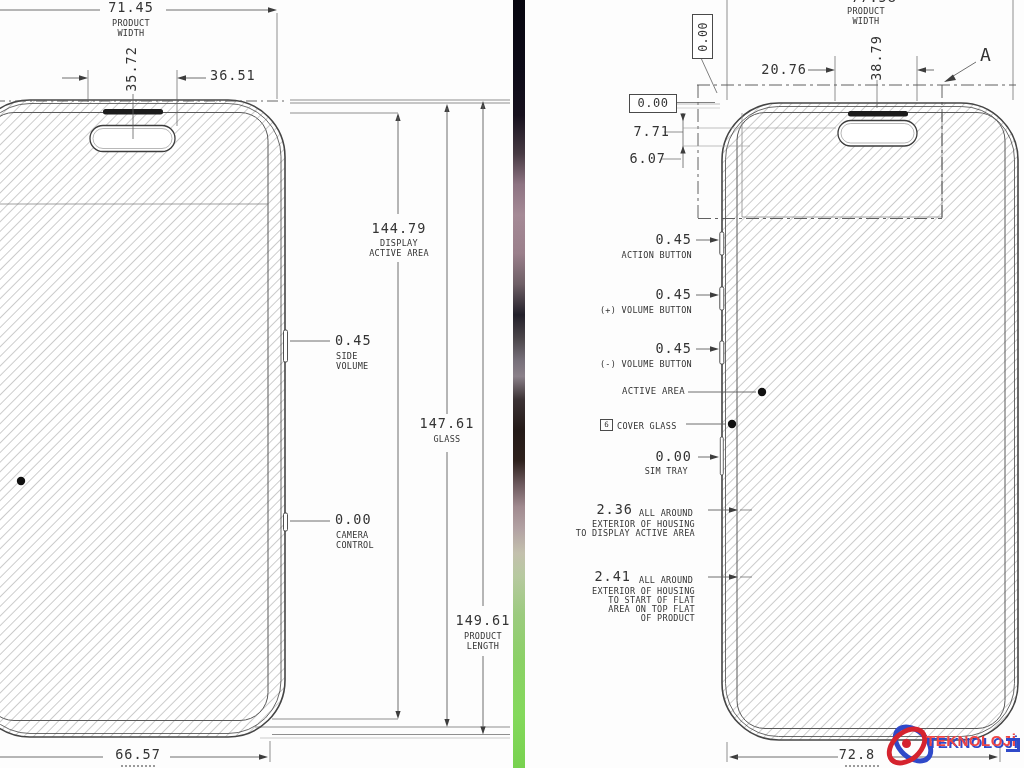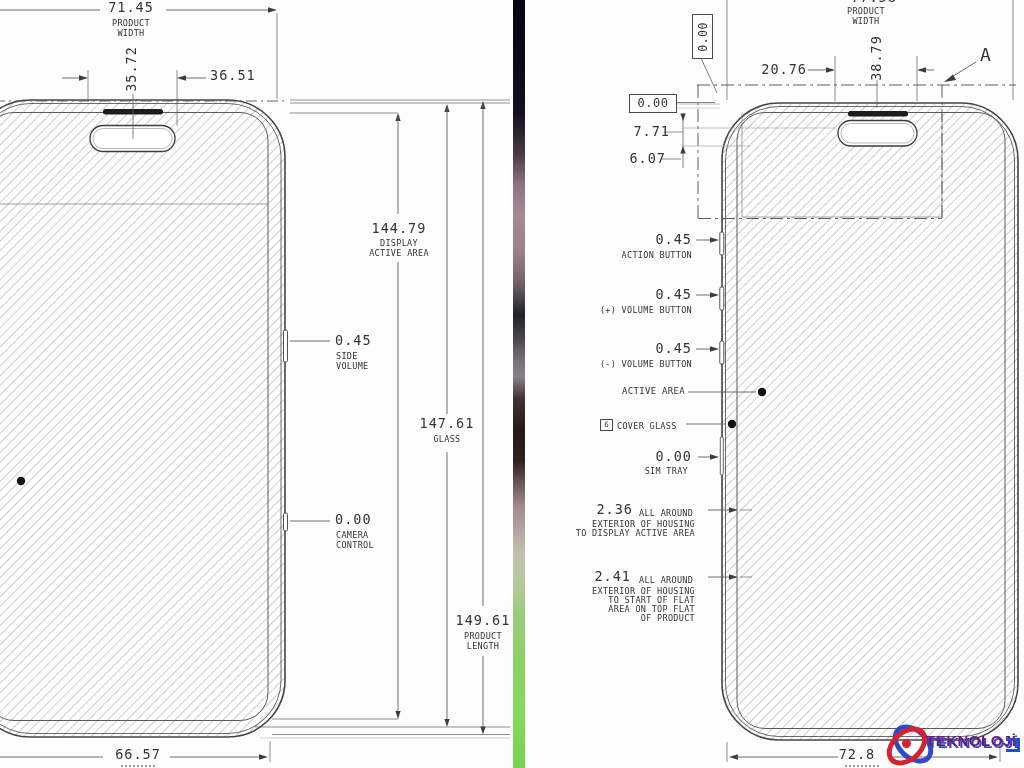--- a/index.html
+++ b/index.html
@@ -22,21 +22,21 @@
       #07060f 0%,#0d0b18 9%,#17111e 15%,#473a43 20%,#8d7382 24%,#a58a96 28%,
       #9a7f8b 33%,#6e5f66 37%,#23202a 41%,#4a4549 44%,#77707a 47%,#8a8089 49%,
       #3c3335 52%,#241a18 56%,#2e211d 60%,#6b585c 63%,#a08a8f 66%,#b3a3a4 69%,
       #c3c0ad 72%,#b7c9a0 75%,#9ccb7f 80%,#8bd166 86%,#84d95c 93%,#78d24f 100%);}
   #watermark{position:absolute;left:876px;top:712px;width:150px;height:56px;z-index:5;}
   .wm-ring{position:absolute;border-radius:50%;}
   .wm-ring-blue{left:14px;top:16px;width:36px;height:22px;border:5px solid #2f49c9;transform:rotate(42deg);}
   .wm-ring-red{left:8px;top:18px;width:36px;height:22px;border:5px solid #d5232e;transform:rotate(-42deg);}
   .wm-dot{position:absolute;left:26px;top:27px;width:9px;height:9px;border-radius:50%;background:#d5232e;}
   .wm-text{position:absolute;left:50px;top:20px;font-family:"Liberation Sans",sans-serif;
-      font-weight:800;font-size:15px;letter-spacing:0.5px;color:#701a75;
+      font-weight:800;font-size:15px;letter-spacing:0.5px;color:#ef4444;
       text-shadow:2px 1.5px 0 #2f49c9;white-space:nowrap;}
   .wm-tail{position:absolute;left:130px;top:26px;width:11px;height:8px;
       border:3px solid #2f49c9;border-left:none;}
   .smudge{position:absolute;z-index:2;border-top:2px dotted #9a9a9a;width:34px;height:0;}
 </style>
 </head>
 <body>
 
 <svg style="left:0" width="513" height="768" viewBox="0 0 513 768">
   <defs>

